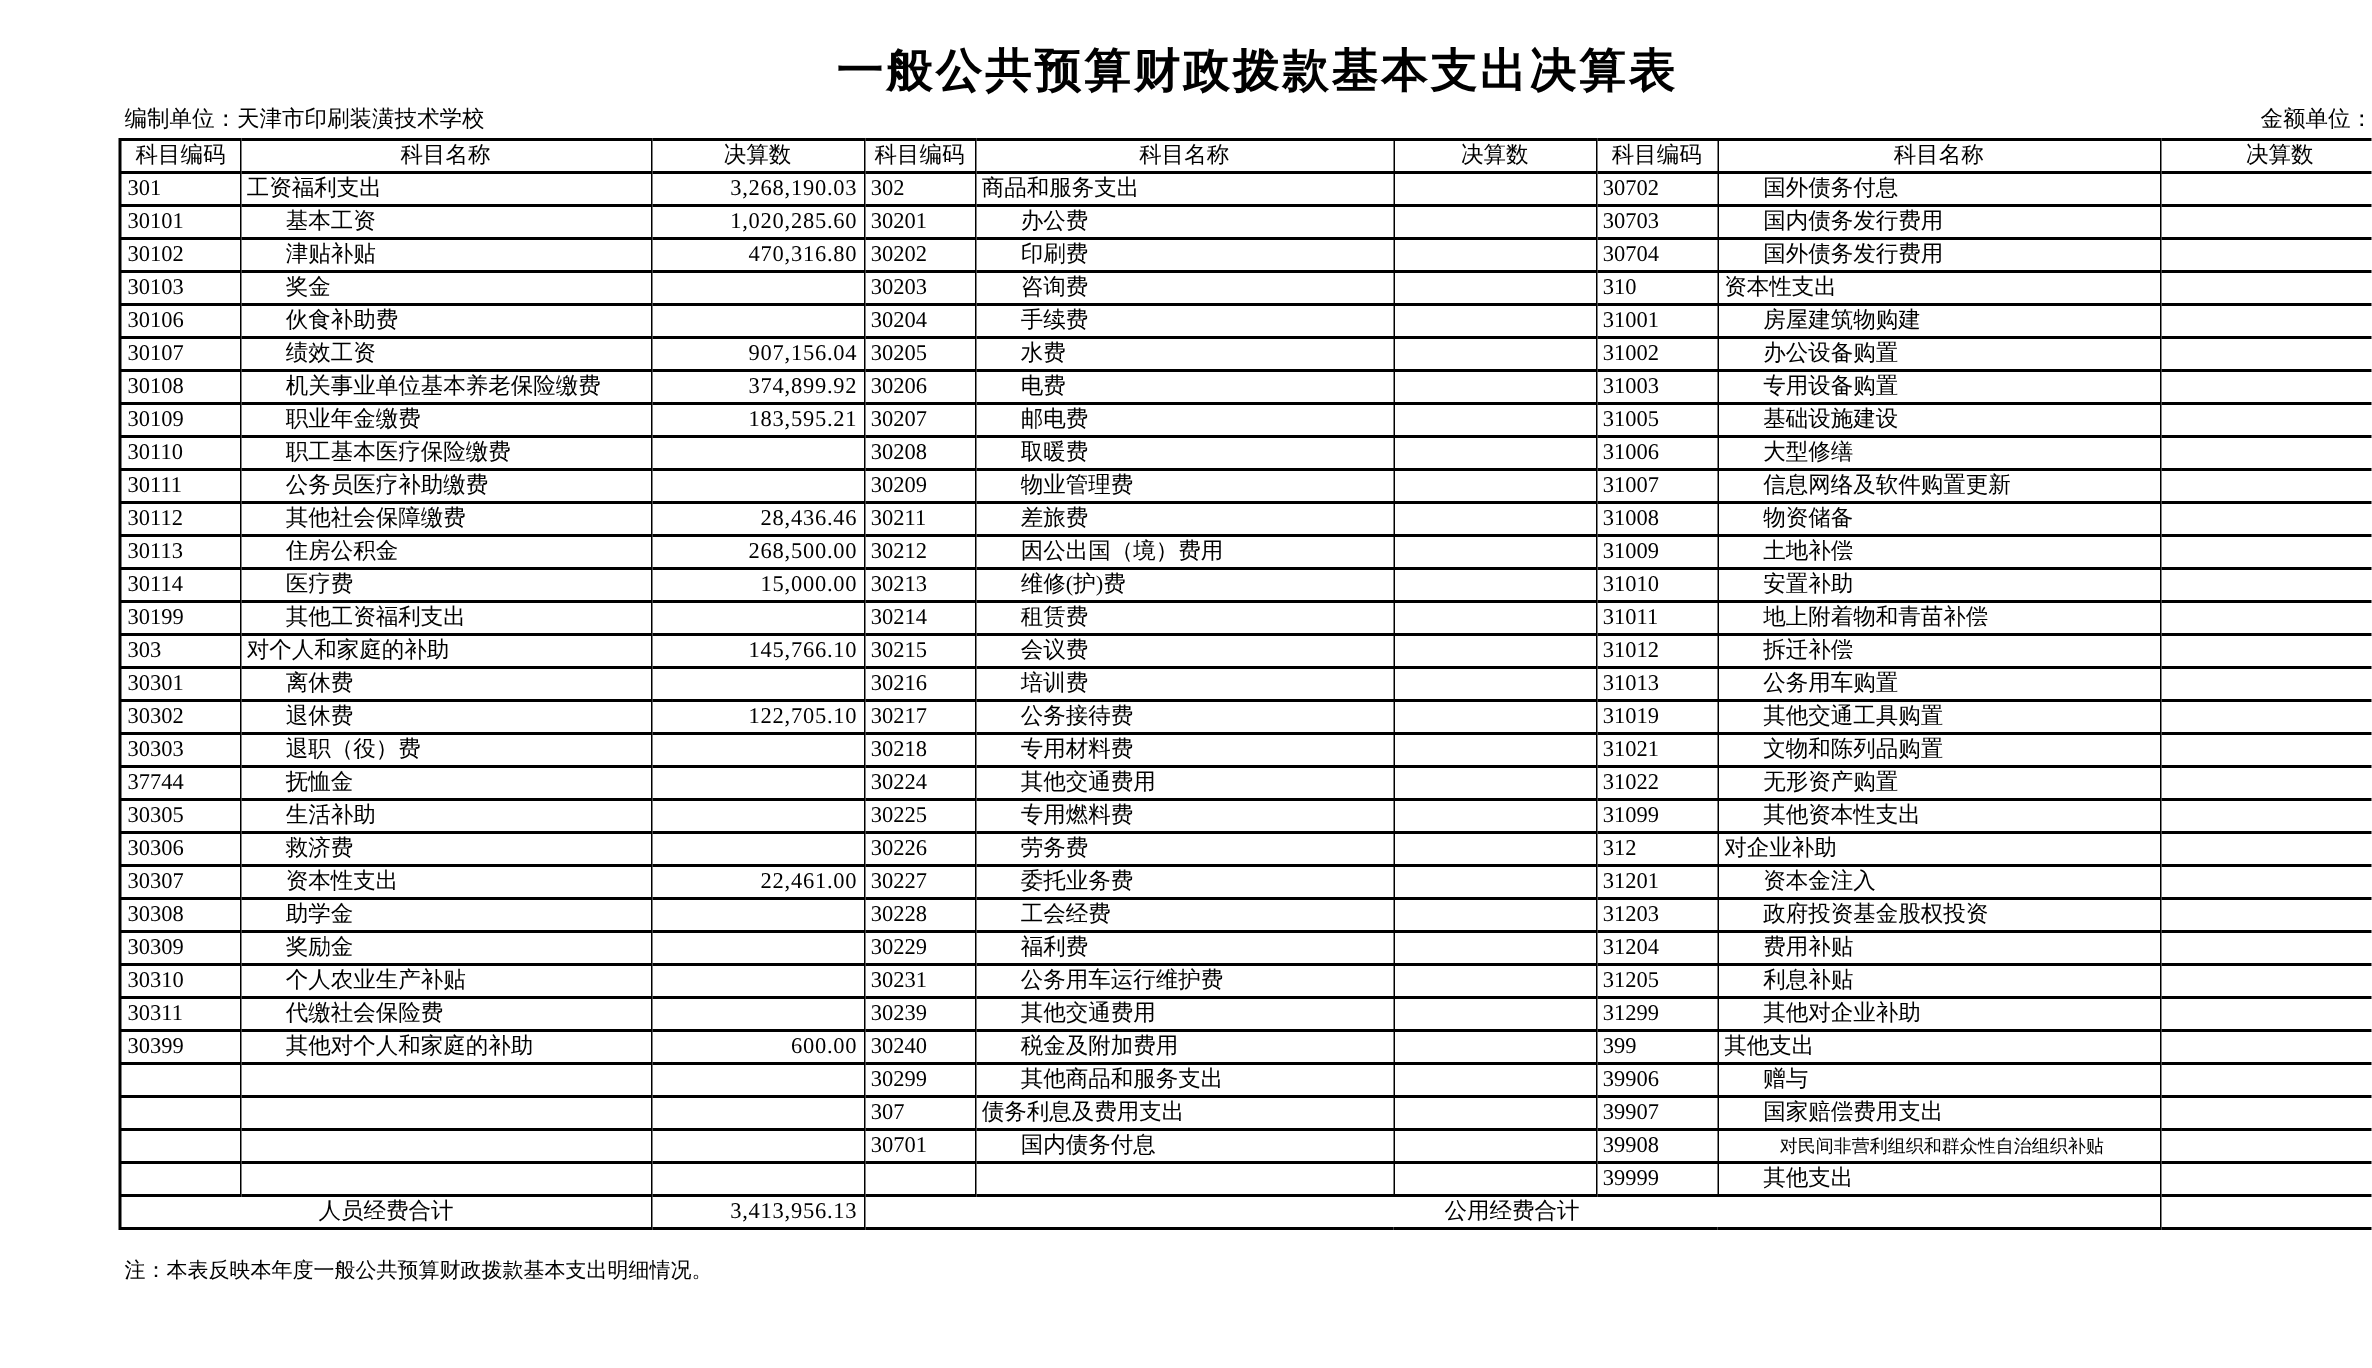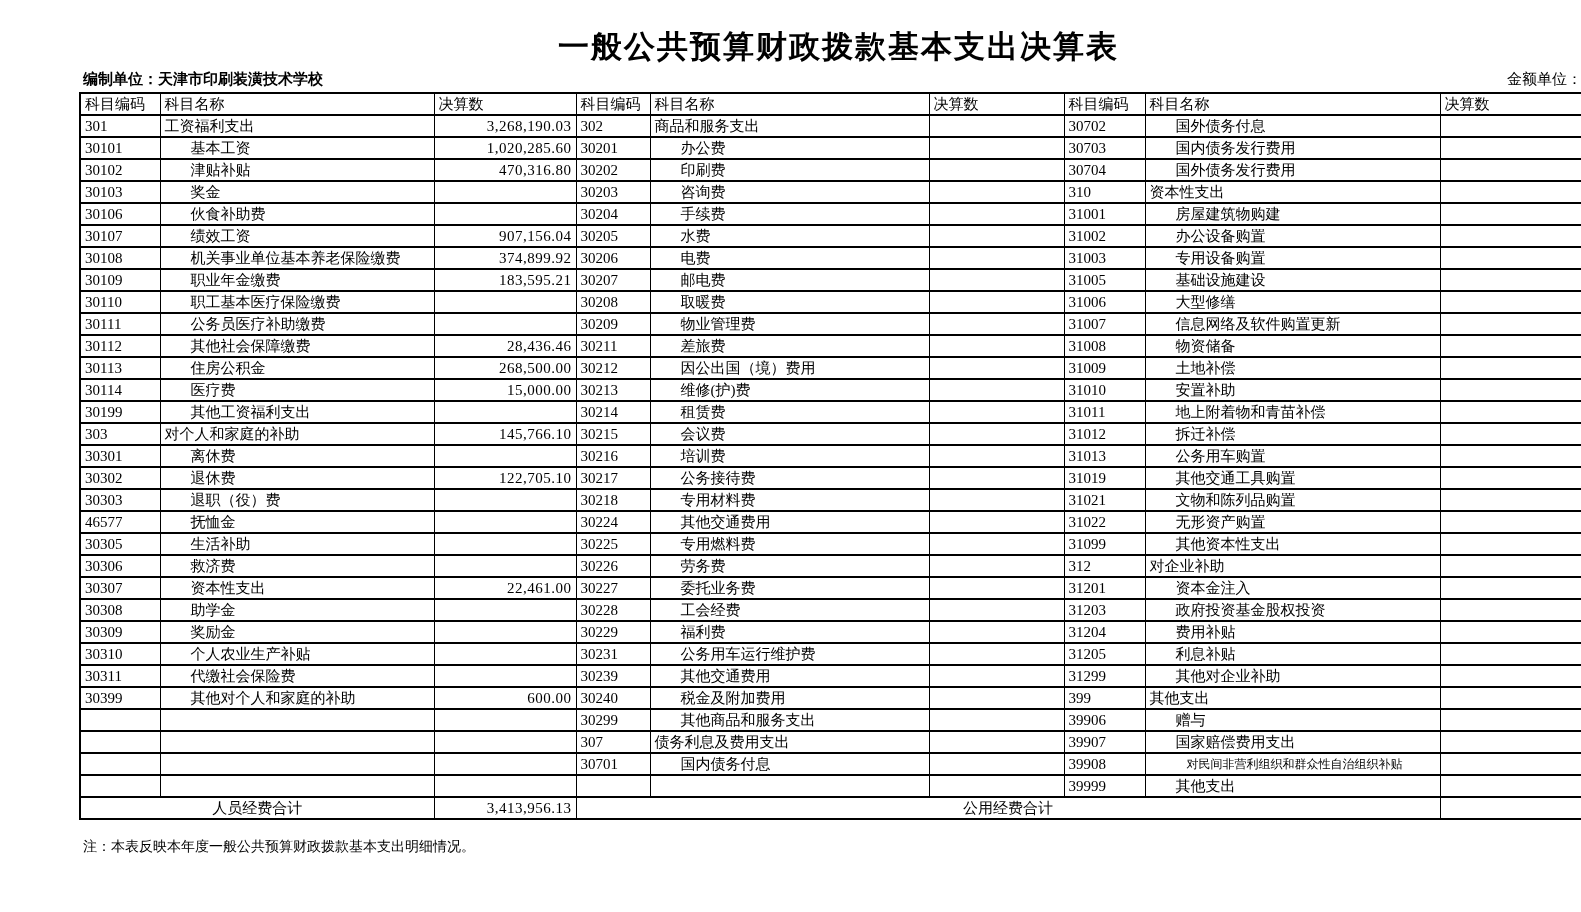--- a/index.html
+++ b/index.html
@@ -10,36 +10,36 @@
   }
   .page{position:relative;width:1581px;height:912px;margin-left:48px;}
   .title{
     position:absolute;top:26px;left:0;width:1581px;
     text-align:center;font-size:31px;font-weight:bold;letter-spacing:2px;
   }
   .meta-row{
     position:absolute;top:70px;left:31px;width:1520px;height:20px;
     font-size:15px;
   }
-  .meta-unit{position:absolute;left:4px;top:0;font-weight:bold;}
+  .meta-unit{position:absolute;left:4px;top:0;}
   .meta-amount{position:absolute;right:2px;top:0;}
   table.fin{
     position:absolute;top:92px;left:31px;
     width:1520px;table-layout:fixed;
     border-collapse:collapse;border:2px solid #000;
     font-size:15px;
   }
   table.fin td, table.fin th{
     border:1px solid #000;
     border-top-width:2px;border-bottom-width:2px;
     height:20px;line-height:20px;
     padding:0 4px;overflow:hidden;white-space:nowrap;
     font-weight:normal;
   }
-  table.fin th{text-align:left;}
+  table.fin th{text-align:center;}
   td.code{text-align:left;}
   td.name{text-align:left;}
   td.name.child{padding-left:30px;}
   td.name.tight{font-size:12px;padding-left:41px;}
   td.value{text-align:right;letter-spacing:0.5px;}
   td.total-label{text-align:center;}
   .note{
     position:absolute;top:838px;left:35px;
     font-size:14px;
   }
@@ -274,21 +274,21 @@
           <td class="name child">退职（役）费</td>
           <td class="value"></td>
           <td class="code">30218</td>
           <td class="name child">专用材料费</td>
           <td class="value"></td>
           <td class="code">31021</td>
           <td class="name child">文物和陈列品购置</td>
           <td class="value"></td>
         </tr>
         <tr>
-          <td class="code">46577</td>
+          <td class="code">37744</td>
           <td class="name child">抚恤金</td>
           <td class="value"></td>
           <td class="code">30224</td>
           <td class="name child">其他交通费用</td>
           <td class="value"></td>
           <td class="code">31022</td>
           <td class="name child">无形资产购置</td>
           <td class="value"></td>
         </tr>
         <tr>

